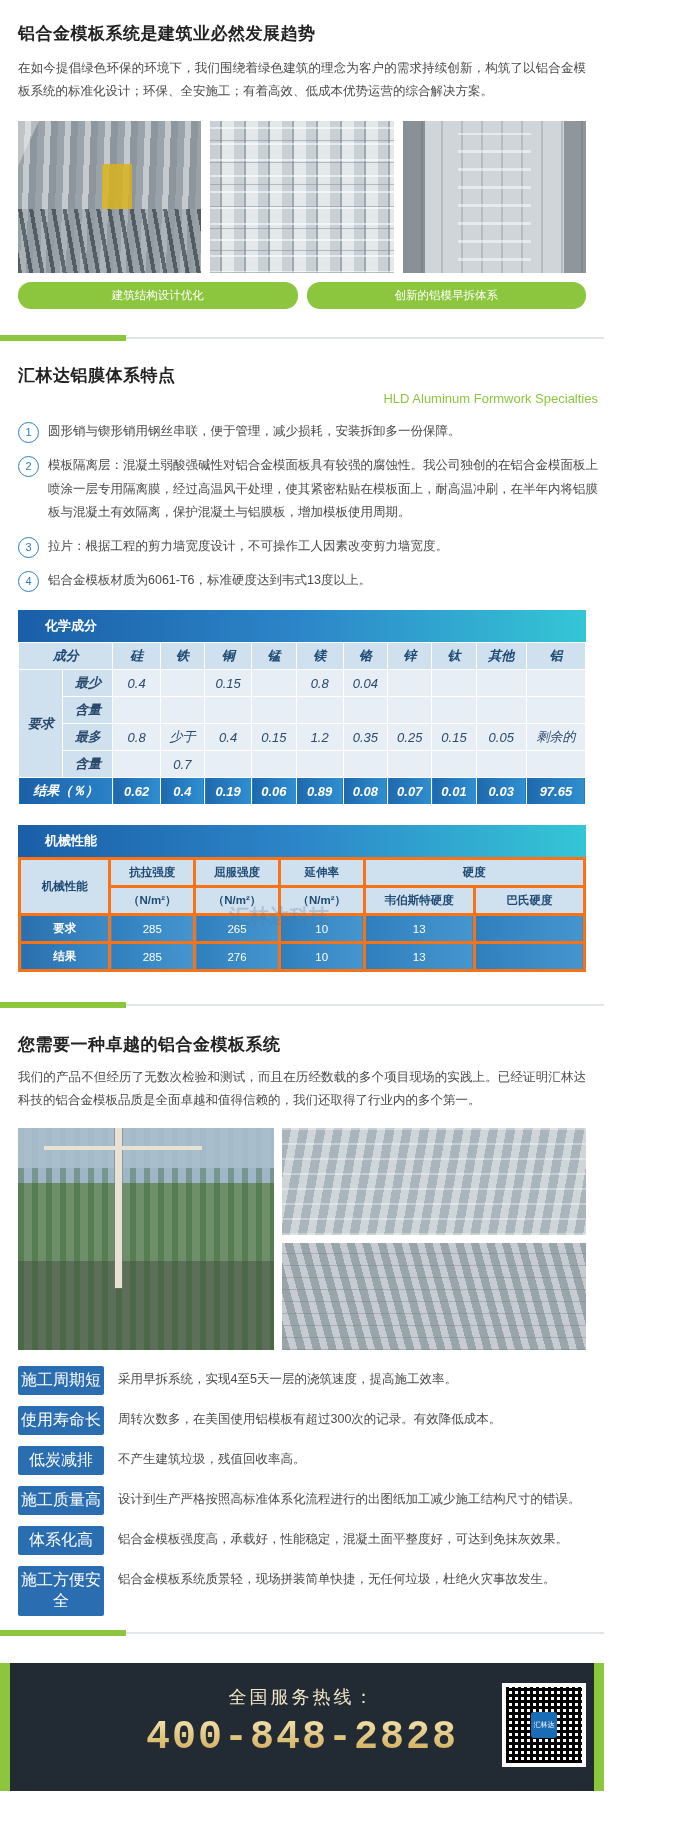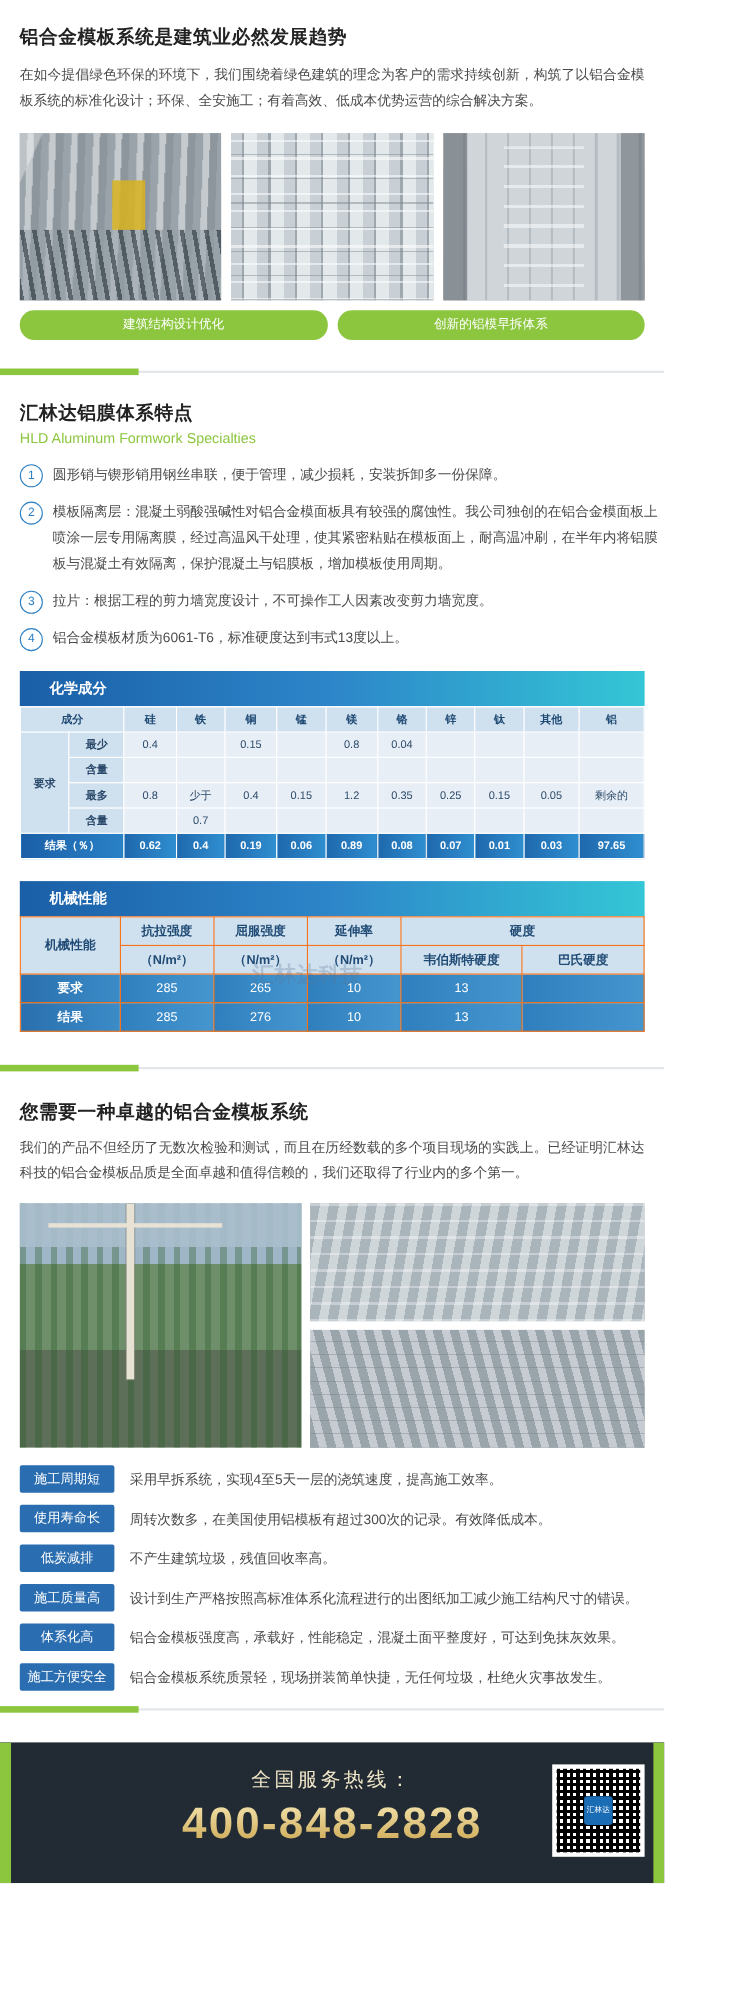--- a/index.html
+++ b/index.html
@@ -95,43 +95,44 @@
   .divider-wrap { margin:26px 0 0 0; height:7px; position:relative; }
   .divider-wrap .bar {
     position:absolute; left:0; right:0; top:2px; height:2px; background:#e3e6e8;
   }
   .divider-wrap .bar-green {
     position:absolute; left:0; width:126px; top:0; height:6px; background:#8cc63f;
   }
 
   
   .block2 { padding:22px 6px 0 18px; }
-  .en-sub { font-size:13px; color:#8cc63f; margin-top:4px; margin-bottom:14px; }
+  .en-sub { font-size:13px; color:#8cc63f; margin-top:4px; margin-bottom:14px;text-align:right; }
   .num-item { display:flex; margin-bottom:11px; }
   .num-badge {
     flex:0 0 21px; width:21px; height:21px; border-radius:50%;
     border:1.4px solid #2b7fc4; color:#2b7fc4;
     font-size:11px; line-height:18.5px; text-align:center;
     margin-right:9px; margin-top:2px;
   }
   .num-text { font-size:12.5px; line-height:1.85; color:#4a4a4a; text-align:justify; }
 
   
   .table-wrap { margin:18px 18px 0 18px; }
   .tbl-head {
     background:linear-gradient(90deg,#1a5fa8 0%, #2d86c9 50%, #34c6d6 100%);
     color:#fff; font-size:13px; font-weight:bold;
     padding:7px 27px;
   }
   table.grid {
     width:100%;
     border-collapse:collapse;
-    font-size:10px;
+    font-size:13px;
     color:#2b4a6b;
     table-layout:fixed;
+    font-style:italic;
   }
   table.grid td, table.grid th {
     border:1px solid #ffffff;
     text-align:center;
     padding:4px 2px;
     background:#e8eef5;
     font-weight:normal;
     height:22px;
   }
   table.grid thead th {
@@ -143,21 +144,21 @@
   table.grid tr.result td {
     background:linear-gradient(90deg,#1f68ad,#2f8fd0);
     color:#fff;
     font-weight:bold;
   }
   table.grid tr.result td.lbl { background:linear-gradient(90deg,#1a5fa8,#2a82c6); }
 
   
   table.mech { width:100%; border-collapse:collapse; font-size:11.5px; table-layout:fixed; }
   table.mech td, table.mech th {
-    border:1px solid #f97316; text-align:center; padding:5px 2px; background:#e8eef5; color:#2b4a6b;
+    border:3px solid #f97316; text-align:center; padding:5px 2px; background:#e8eef5; color:#2b4a6b;
   }
   table.mech thead th { background:#cfe0ef; font-weight:bold; color:#1f4a74; }
   table.mech tbody td.lbl { background:#cfe0ef; font-weight:bold; }
   table.mech tbody tr td {
     background:linear-gradient(90deg,#2f7fbe,#4596cf);
     color:#fff;
   }
   table.mech tbody tr td.lbl {
     background:linear-gradient(90deg,#2a6fae,#3b8cc8);
     color:#fff; font-weight:bold;
@@ -209,21 +210,21 @@
     background:repeating-linear-gradient(0deg, rgba(110,120,128,.35) 0 1px, rgba(0,0,0,0) 1px 12px);
   }
 
   
   .feat-list { margin:16px 18px 0 18px; }
   .feat-row { display:flex; align-items:flex-start; margin-bottom:11px; }
   .feat-tag {
     flex:0 0 86px;
     background:#2a6db0;
     color:#fff;
-    font-size:12px;
+    font-size:16px;
     text-align:center;
     padding:4px 0;
     margin-right:14px;
     border-radius:2px;
   }
   .feat-desc { font-size:12.5px; color:#4a4a4a; line-height:1.6; padding-top:3px; }
 
   
   .footer {
     margin-top:26px;
@@ -234,21 +235,21 @@
   }
   .footer .hotline {
     position:absolute; left:0; right:0; top:22px; text-align:center;
     color:#f0e6c8; font-size:18px; letter-spacing:3px;
   }
   .footer .number {
     position:absolute; left:0; right:0; top:52px; text-align:center;
     font-size:40px; font-weight:bold; letter-spacing:2px;
     background:linear-gradient(180deg,#f6e7b4,#c9a24a);
     -webkit-background-clip:text; background-clip:text; color:transparent;
-    font-family:Liberation Sans, sans-serif;
+    font-family:Liberation Mono, monospace;
   }
   .qr {
     position:absolute; right:18px; top:20px;
     width:84px; height:84px; background:#fff; padding:4px;
   }
   .qr .pix {
     width:100%; height:100%;
     background-image:
       repeating-linear-gradient(90deg,#000 0 3px, #fff 3px 6px),
       repeating-linear-gradient(0deg,#000 0 3px, #fff 3px 6px);

